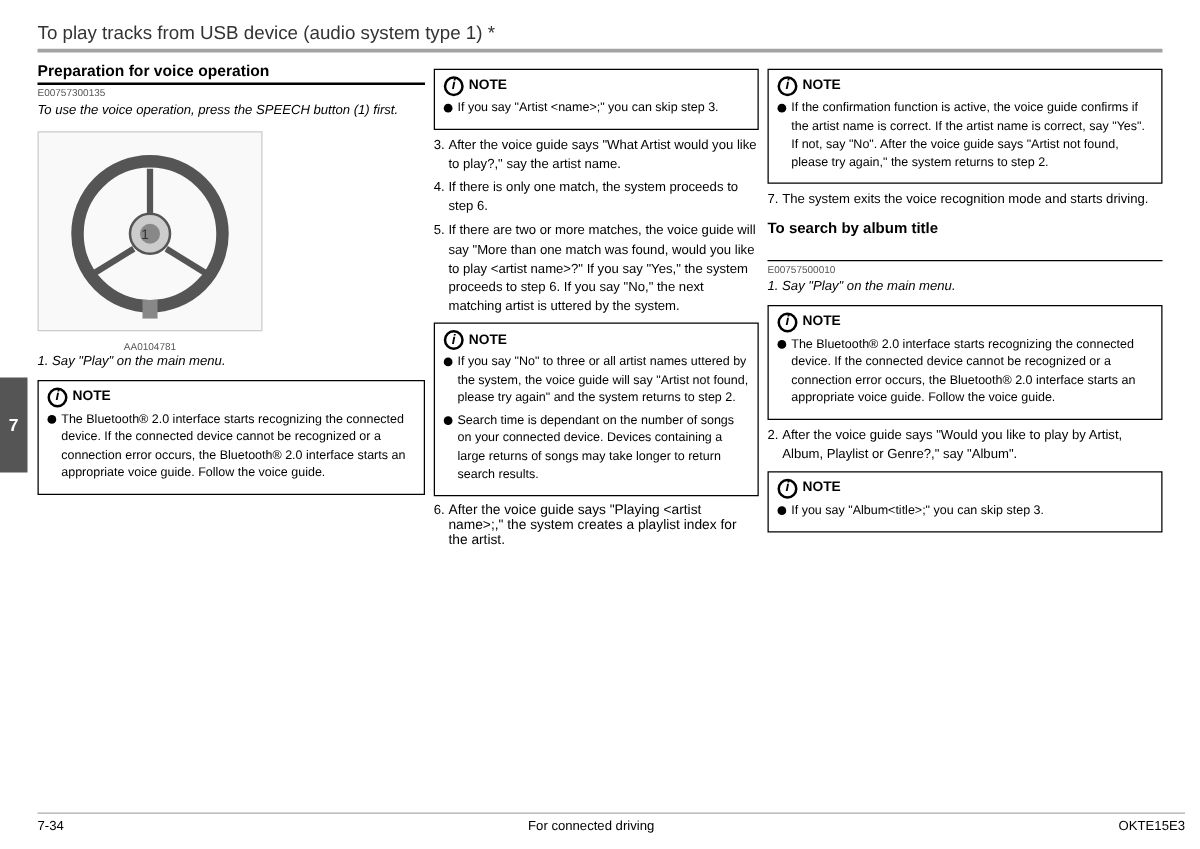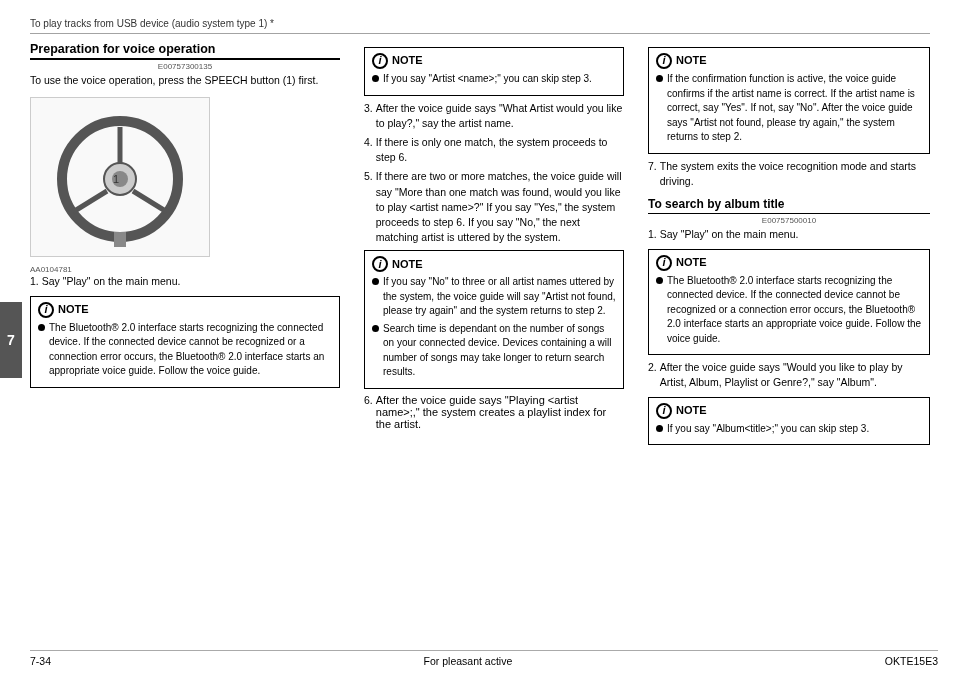--- a/index.html
+++ b/index.html
@@ -12,29 +12,29 @@
       color: #000;
       overflow: hidden;
     }
     .page {
       width: 960px;
       height: 679px;
       padding: 18px 30px 18px 30px;
       position: relative;
     }
     .top-header {
-      font-size: 10px;
+      font-size: 15px;
       color: #333;
-      border-bottom: 1px solid #a3a3a3;
+      border-bottom: 3px solid #a3a3a3;
       padding-bottom: 4px;
       margin-bottom: 8px;
     }
     .main-content {
       display: flex;
-      gap: 24px;
+      gap: 7px;
       height: calc(100% - 50px);
     }
     .left-col {
       width: 310px;
       flex-shrink: 0;
     }
     .middle-col {
       width: 260px;
       flex-shrink: 0;
     }
@@ -44,47 +44,48 @@
     .section-title {
       font-size: 12.5px;
       font-weight: bold;
       border-bottom: 2px solid #000;
       padding-bottom: 2px;
       margin-bottom: 2px;
     }
     .section-id {
       font-size: 8px;
       color: #555;
-      text-align: center;
+      text-align: left;
       margin-bottom: 2px;
     }
     .body-text {
       font-size: 10.5px;
       line-height: 1.5;
       margin-bottom: 6px;
+      font-style: italic;
     }
     .steering-wheel-img {
       width: 180px;
       height: 160px;
       border: 1px solid #ccc;
       margin: 8px 0;
       display: flex;
       align-items: center;
       justify-content: center;
       background: #f9f9f9;
       position: relative;
     }
     .steering-svg {
       width: 150px;
       height: 140px;
     }
     .img-label {
       font-size: 8px;
       color: #555;
-      text-align: left;
+      text-align: center;
       width: 180px;
     }
     .note-box {
       border: 1px solid #000;
       padding: 5px 7px;
       margin: 5px 0;
       font-size: 10px;
       line-height: 1.45;
     }
     .note-title {
@@ -144,32 +145,32 @@
       color: #fff;
       font-weight: bold;
       font-size: 14px;
       text-align: center;
       padding: 30px 0;
     }
     .footer {
       position: absolute;
       bottom: 12px;
       left: 30px;
-      right: 22px;
+      right: 12px;
       display: flex;
       justify-content: space-between;
       font-size: 10.5px;
       border-top: 1px solid #aaa;
       padding-top: 4px;
     }
     .subsection-title {
       font-size: 12px;
       font-weight: bold;
       border-bottom: 1.5px solid #000;
-      padding-bottom: 2px;
+      padding-bottom: 19px;
       margin-top: 8px;
       margin-bottom: 2px;
     }
   </style>
 </head>
 <body>
 
 <div class="page">
 
   <div class="side-tab">
@@ -263,21 +264,21 @@
         <div class="note-title">
           <span class="note-icon">i</span>
           <span>NOTE</span>
         </div>
         <div class="bullet-item">
           <div class="bullet"></div>
           <span>If you say "No" to three or all artist names uttered by the system, the voice guide will say "Artist not found, please try again" and the system returns to step 2.</span>
         </div>
         <div class="bullet-item">
           <div class="bullet"></div>
-          <span>Search time is dependant on the number of songs on your connected device. Devices containing a will number of songs may take longer to return search results.</span>
+          <span>Search time is dependant on the number of songs on your connected device. Devices containing a large returns of songs may take longer to return search results.</span>
         </div>
       </div>
 
       <div class="numbered-item">
         <span class="num">6.</span>
         <span>After the voice guide says "Playing &lt;artist name&gt;;," the system creates a playlist index for the artist.</span>
       </div>
     </div>
 
     <div class="right-col">
@@ -333,16 +334,16 @@
           <div class="bullet"></div>
           <span>If you say "Album&lt;title&gt;;" you can skip step 3.</span>
         </div>
       </div>
     </div>
 
   </div>
 
   <div class="footer">
     <span>7-34</span>
-    <span>For pleasant active</span>
+    <span>For connected driving</span>
     <span>OKTE15E3</span>
   </div>
 </div>
 
 </body></html>

